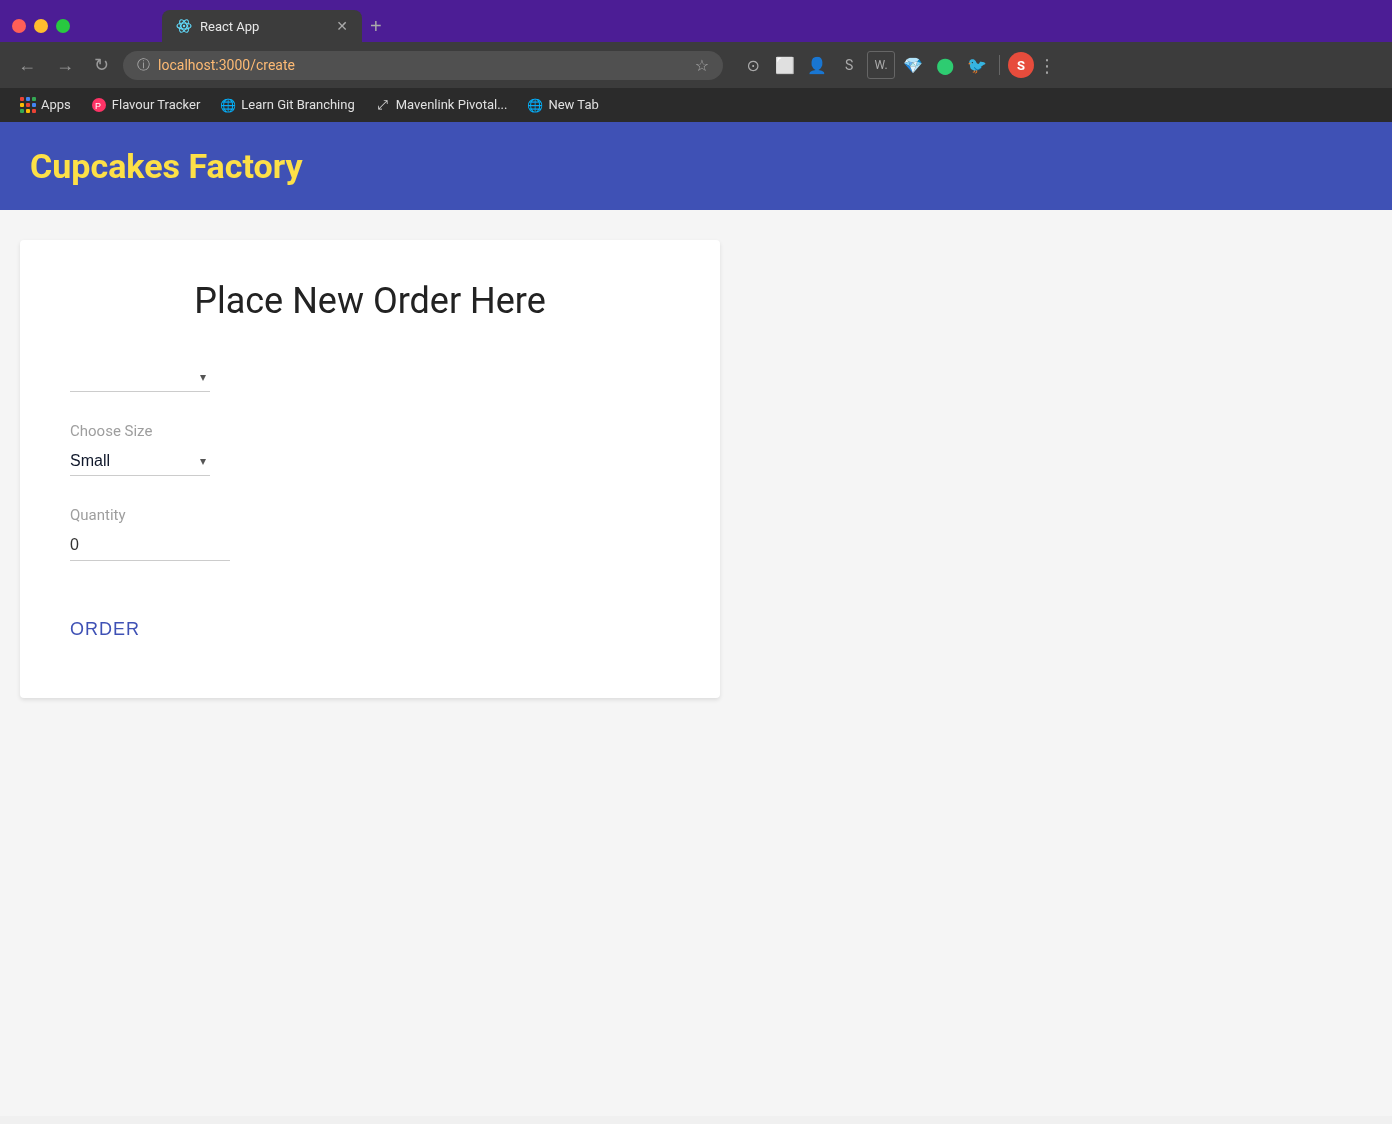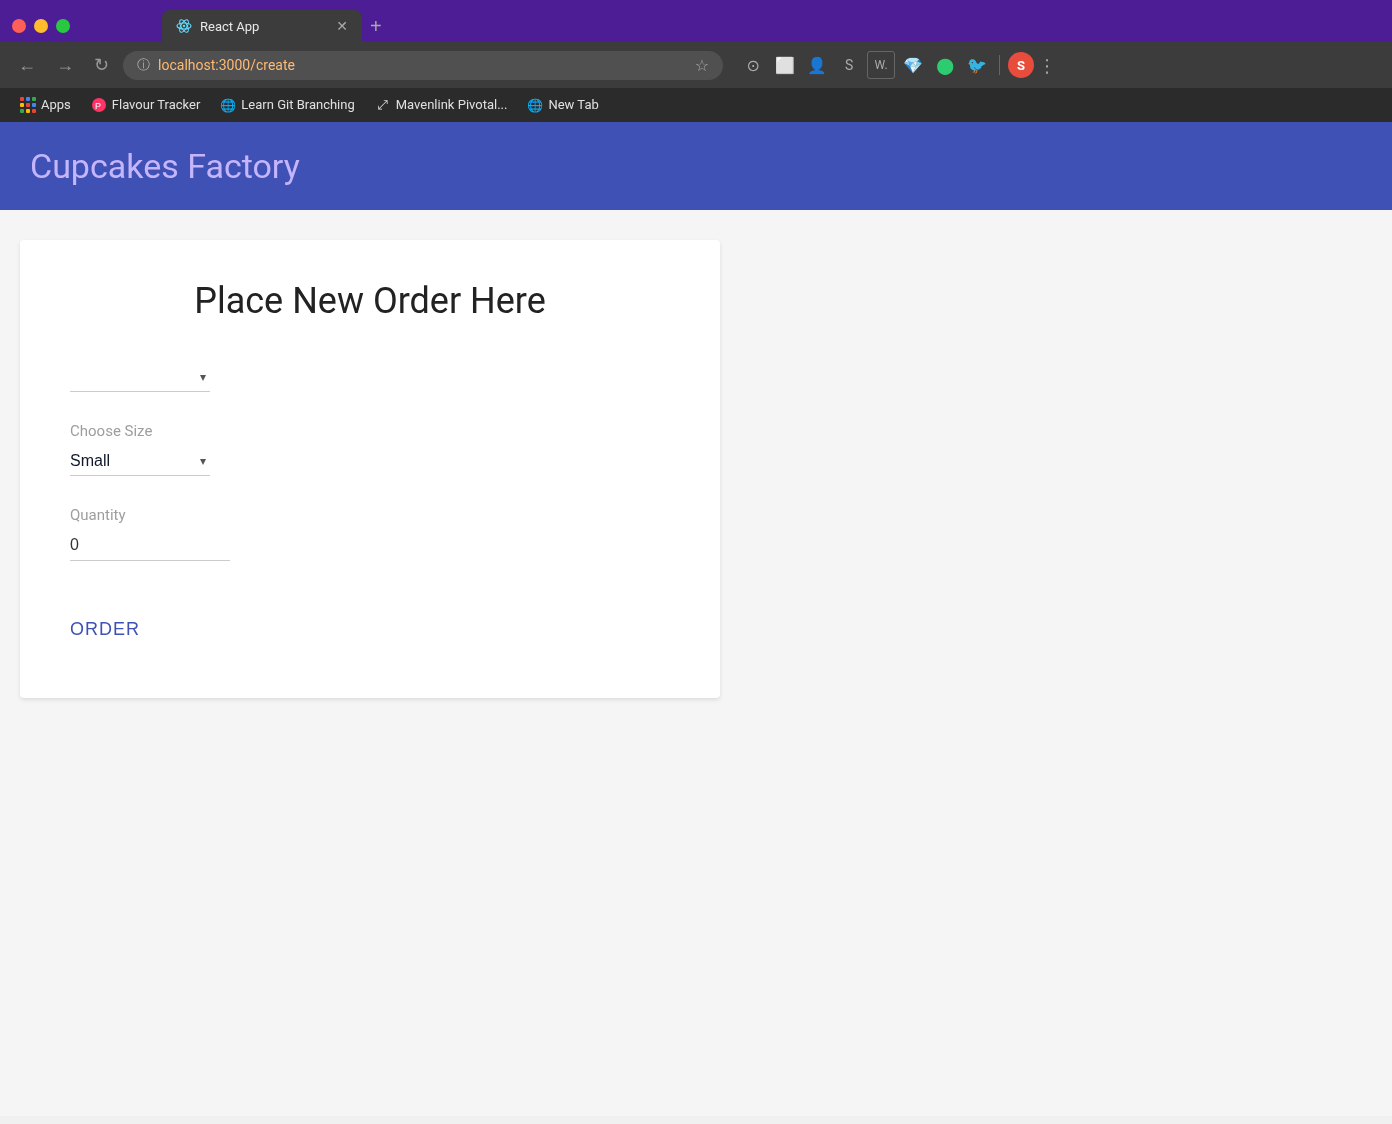--- a/index.html
+++ b/index.html
@@ -38,21 +38,21 @@
     
     .bookmarks-bar { background: #2b2b2b; display: flex; align-items: center; padding: 6px 12px; gap: 4px; }
     .bookmark-item { display: flex; align-items: flex-start; gap: 5px; color: #e0e0e0; font-size: 13px; padding: 3px 8px; border-radius: 4px; cursor: pointer; white-space: nowrap; }
     .bookmark-icon { width: 16px; height: 16px; display: inline-flex; align-items: center; justify-content: center; flex-shrink: 0; }
 
     
     .app-content { background: #f5f5f5; min-height: calc(1124px - 130px); }
 
     
     .app-header { background: #3f51b5; padding: 24px 30px; }
-    .app-header-title { color: #c4b5fd; font-size: 34px; font-weight: 400; }
+    .app-header-title { color: #fde047; font-size: 34px; font-weight: 700; }
 
     
     .main-content { display: flex; padding: 30px 20px; }
     .form-card { background: white; border-radius: 4px; box-shadow: 0 2px 4px rgba(0,0,0,0.1); width: 700px; padding: 40px 50px 50px 50px; }
     .form-title { text-align: center; font-size: 36px; font-weight: 400; color: #222; margin-bottom: 40px; }
 
     .form-field { margin-bottom: 30px; }
     .field-label { color: #9e9e9e; font-size: 15px; margin-bottom: 6px; display: block; }
     .field-select-wrapper { position: relative; display: inline-block; }
     .field-select { appearance: none; -webkit-appearance: none; background: transparent; border: none; border-bottom: 1px solid #ccc; padding: 6px 30px 6px 0; font-size: 16px; color: #0f172a; outline: none; min-width: 140px; cursor: pointer; }

